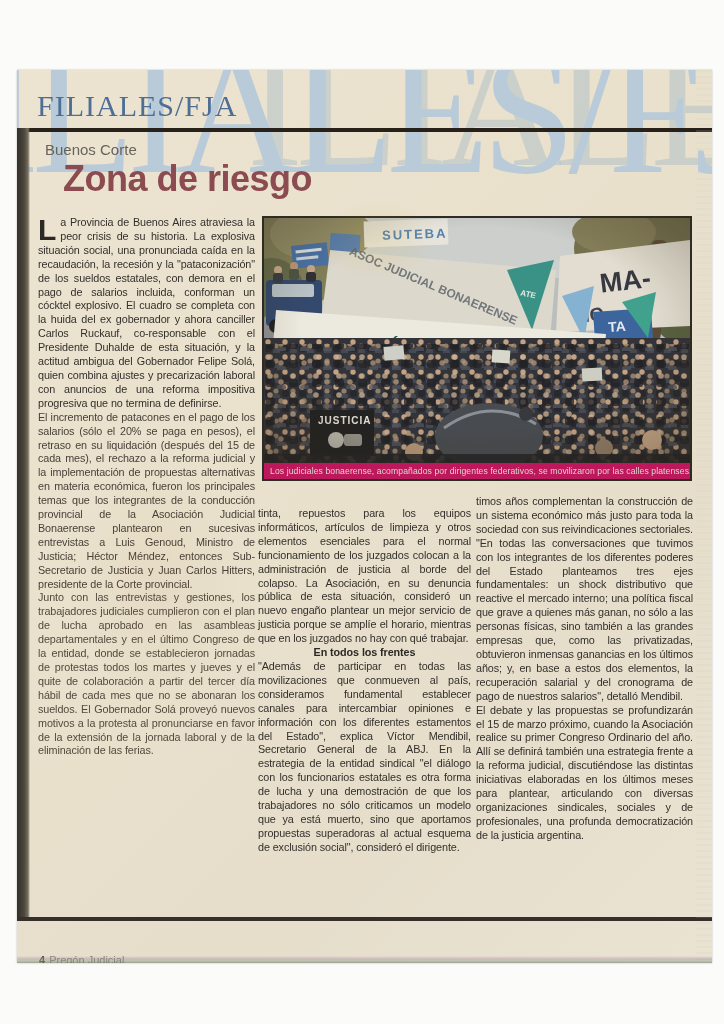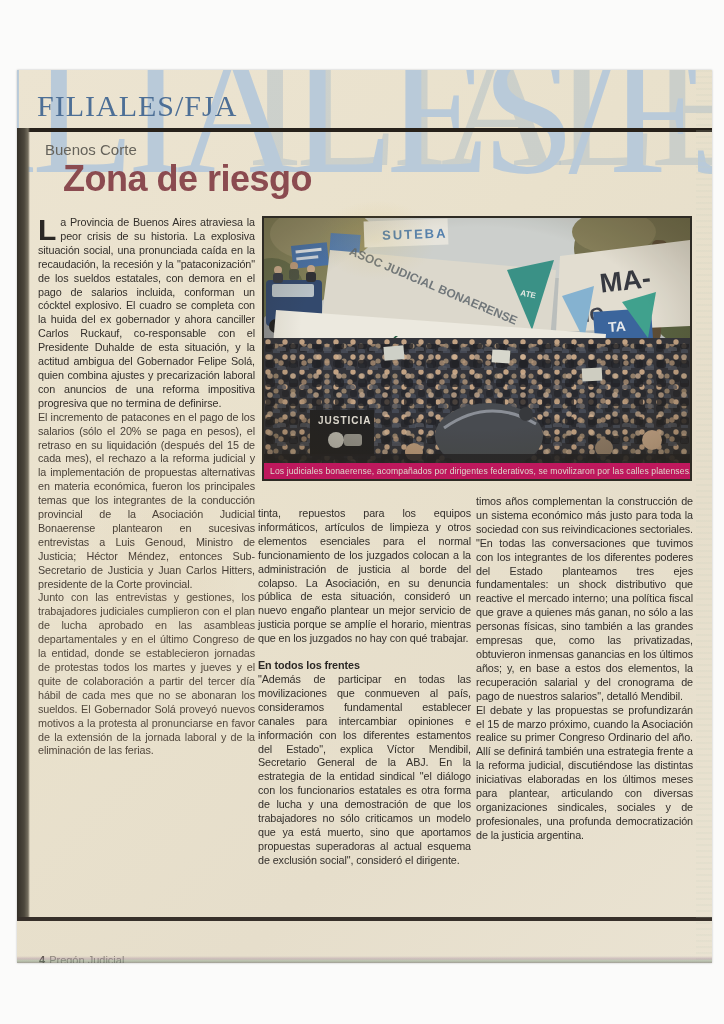--- a/index.html
+++ b/index.html
@@ -51,21 +51,21 @@
          color:#332f2b; letter-spacing:-0.1px; }
   .col p { margin:0; }
   .col1 { left:21px;  top:146px; width:217px; }
   .col2 { left:241px; top:437px; width:213px; }
   .col3 { left:459px; top:425px; width:217px; }
   .col1 .tone-b { color:#473f37; }
   .col1 .tone-c { color:#53493e; }
   .dropcap { float:left; font-size:30px; line-height:25px; font-weight:bold;
              padding:1px 4px 0 0; color:#2b2825; }
   .subhead { font-size:10.8px; line-height:13.9px; font-weight:bold; color:#2b2825;
-             margin-top:13px; text-align:left; }
+             text-align:center; }
 
   
   .photo { position:absolute; left:245px; top:146px; width:430px; height:265px;
            border:2px solid #2e2b24; background:#9aa0a5; }
   .photo svg { display:block; }
   .caption { position:absolute; left:0; bottom:0; width:100%; height:16px;
              background:#be185d; color:#ddd9cd; font-size:8.6px; line-height:16px;
              padding-left:6px; letter-spacing:0.1px; white-space:nowrap; overflow:hidden; }
 
   

